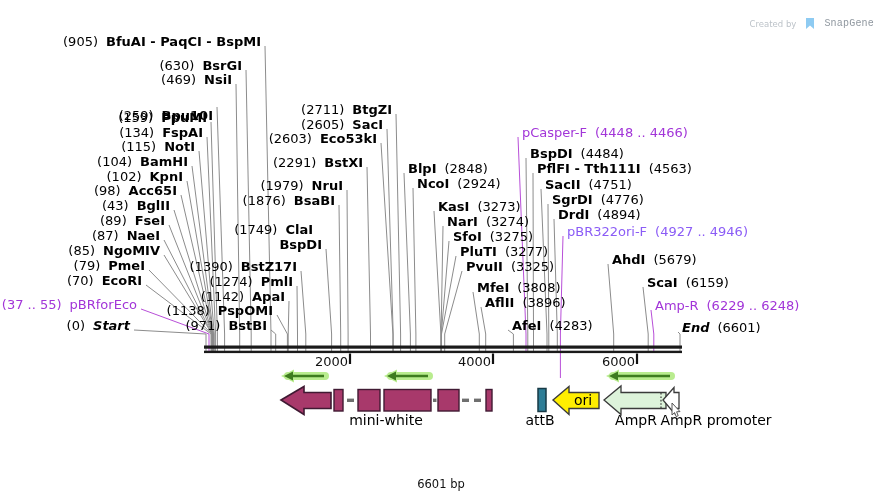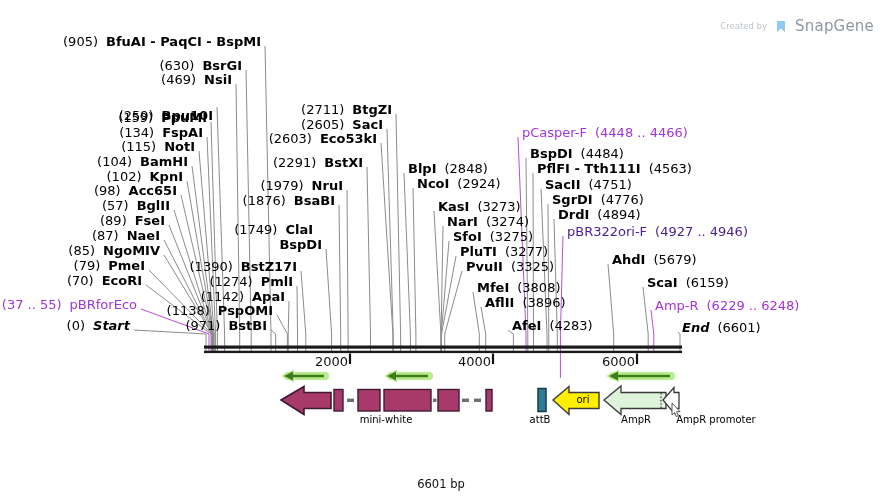--- a/index.html
+++ b/index.html
@@ -8,28 +8,28 @@
   #map-svg{position:absolute;left:0;top:0;}
   #labels{position:absolute;left:0;top:0;width:883px;height:501px;pointer-events:none;}
   .site-label{position:absolute;white-space:nowrap;font-size:13px;line-height:14px;color:#000;pointer-events:auto;}
   .site-label.r{text-align:right;}
   .site-label .nm{font-weight:bold;}
   .site-label .ps{font-weight:normal;}
   .site-label.primer .nm,.site-label.primer .ps{font-weight:normal;}
   .site-label.terminus .nm{font-style:italic;}
   .gap{display:inline-block;width:8px;}
   .tick-label{position:absolute;font-size:13px;color:#111;pointer-events:none;}
-  .feature-label{position:absolute;font-size:10px;line-height:16px;text-align:center;color:#000;}
+  .feature-label{position:absolute;font-size:14px;line-height:16px;text-align:center;color:#000;}
   #title-name{position:absolute;left:341px;top:458px;width:200px;text-align:center;
               font-size:17px;font-weight:bold;color:#000;}
   #title-length{position:absolute;left:341px;top:477px;width:200px;text-align:center;
                 font-size:11.5px;color:#111;}
   #credit{position:absolute;right:9px;top:17px;display:flex;align-items:center;gap:9px;justify-content:center;}
   #credit .prefix{font-size:8.5px;color:#bdc3c9;}
-  #credit .brand{font-size:15px;color:#8f979f;font-weight:500;letter-spacing:.2px;}
+  #credit .brand{font-size:10px;color:#8f979f;font-weight:500;letter-spacing:.2px;font-family:Liberation Mono, monospace;}
 </style>
 </head>
 <body>
 
 <div id="canvas">
   <svg id="map-svg" width="883" height="501">
     <g id="leader-lines">
         <polyline points="265,46 271,334 271,351.5" fill="none" stroke="#8c8c8c" stroke-width="1"></polyline>
         <polyline points="246,70 251.2,334 251.2,351.5" fill="none" stroke="#8c8c8c" stroke-width="1"></polyline>
         <polyline points="236,84 239.7,334 239.7,351.5" fill="none" stroke="#8c8c8c" stroke-width="1"></polyline>
@@ -132,21 +132,21 @@
       <div class="site-label enzyme r" style="right: 622px; top: 35px;"><span class="ps">(905)</span><span class="gap"></span><span class="nm">BfuAI - PaqCI - BspMI</span></div>
       <div class="site-label enzyme r" style="right: 641px; top: 59px;"><span class="ps">(630)</span><span class="gap"></span><span class="nm">BsrGI</span></div>
       <div class="site-label enzyme r" style="right: 651px; top: 73px;"><span class="ps">(469)</span><span class="gap"></span><span class="nm">NsiI</span></div>
       <div class="site-label enzyme r" style="right: 670px; top: 109px;"><span class="ps">(259)</span><span class="gap"></span><span class="nm">Bpu10I</span></div>
       <div class="site-label enzyme r" style="right: 676px; top: 111px;"><span class="ps">(159)</span><span class="gap"></span><span class="nm">PpuMI</span></div>
       <div class="site-label enzyme r" style="right: 680px; top: 126px; text-align: right;"><span class="ps">(134)</span><span class="gap"></span><span class="nm">FspAI</span></div>
       <div class="site-label enzyme r" style="right: 688px; top: 140px;"><span class="ps">(115)</span><span class="gap"></span><span class="nm">NotI</span></div>
       <div class="site-label enzyme r" style="right: 695px; top: 155px;"><span class="ps">(104)</span><span class="gap"></span><span class="nm">BamHI</span></div>
       <div class="site-label enzyme r" style="right: 700px; top: 170px;"><span class="ps">(102)</span><span class="gap"></span><span class="nm">KpnI</span></div>
       <div class="site-label enzyme r" style="right: 706px; top: 184px;"><span class="ps">(98)</span><span class="gap"></span><span class="nm">Acc65I</span></div>
-      <div class="site-label enzyme r" style="right: 713px; top: 199px;"><span class="ps">(57)</span><span class="gap"></span><span class="nm">BglII</span></div>
+      <div class="site-label enzyme r" style="right: 713px; top: 199px;"><span class="ps">(43)</span><span class="gap"></span><span class="nm">BglII</span></div>
       <div class="site-label enzyme r" style="right: 718px; top: 214px;"><span class="ps">(89)</span><span class="gap"></span><span class="nm">FseI</span></div>
       <div class="site-label enzyme r" style="right: 723px; top: 229px;"><span class="ps">(87)</span><span class="gap"></span><span class="nm">NaeI</span></div>
       <div class="site-label enzyme r" style="right: 723px; top: 244px;"><span class="ps">(85)</span><span class="gap"></span><span class="nm">NgoMIV</span></div>
       <div class="site-label enzyme r" style="right: 738px; top: 259px;"><span class="ps">(79)</span><span class="gap"></span><span class="nm">PmeI</span></div>
       <div class="site-label enzyme r" style="right: 741px; top: 274px;"><span class="ps">(70)</span><span class="gap"></span><span class="nm">EcoRI</span></div>
       <div class="site-label primer r" style="right: 746px; top: 298px; color: rgb(162, 53, 216);"><span class="ps">(37 .. 55)</span><span class="gap"></span><span class="nm">pBRforEco</span></div>
       <div class="site-label terminus r" style="right: 753px; top: 319px;"><span class="ps">(0)</span><span class="gap"></span><span class="nm">Start</span></div>
       <div class="site-label enzyme r" style="right: 586px; top: 260px;"><span class="ps">(1390)</span><span class="gap"></span><span class="nm">BstZ17I</span></div>
       <div class="site-label enzyme r" style="right: 590px; top: 275px;"><span class="ps">(1274)</span><span class="gap"></span><span class="nm">PmlI</span></div>
       <div class="site-label enzyme r" style="right: 598px; top: 290px;"><span class="ps">(1142)</span><span class="gap"></span><span class="nm">ApaI</span></div>
@@ -169,21 +169,21 @@
       <div class="site-label enzyme l" style="left: 466px; top: 260px;"><span class="nm">PvuII</span><span class="gap"></span><span class="ps">(3325)</span></div>
       <div class="site-label enzyme l" style="left: 477px; top: 281px;"><span class="nm">MfeI</span><span class="gap"></span><span class="ps">(3808)</span></div>
       <div class="site-label enzyme l" style="left: 485px; top: 296px;"><span class="nm">AflII</span><span class="gap"></span><span class="ps">(3896)</span></div>
       <div class="site-label enzyme l" style="left: 512px; top: 319px;"><span class="nm">AfeI</span><span class="gap"></span><span class="ps">(4283)</span></div>
       <div class="site-label primer l" style="left: 522px; top: 126px; color: rgb(162, 53, 216);"><span class="nm">pCasper-F</span><span class="gap"></span><span class="ps">(4448 .. 4466)</span></div>
       <div class="site-label enzyme l" style="left: 530px; top: 147px;"><span class="nm">BspDI</span><span class="gap"></span><span class="ps">(4484)</span></div>
       <div class="site-label enzyme l" style="left: 537px; top: 162px;"><span class="nm">PflFI - Tth111I</span><span class="gap"></span><span class="ps">(4563)</span></div>
       <div class="site-label enzyme l" style="left: 545px; top: 178px;"><span class="nm">SacII</span><span class="gap"></span><span class="ps">(4751)</span></div>
       <div class="site-label enzyme l" style="left: 552px; top: 193px;"><span class="nm">SgrDI</span><span class="gap"></span><span class="ps">(4776)</span></div>
       <div class="site-label enzyme l" style="left: 558px; top: 208px;"><span class="nm">DrdI</span><span class="gap"></span><span class="ps">(4894)</span></div>
-      <div class="site-label primer l" style="left: 567px; top: 225px; color: #4c1d95;"><span class="nm">pBR322ori-F</span><span class="gap"></span><span class="ps">(4927 .. 4946)</span></div>
+      <div class="site-label primer l" style="left: 567px; top: 225px; color: #8b5cf6;"><span class="nm">pBR322ori-F</span><span class="gap"></span><span class="ps">(4927 .. 4946)</span></div>
       <div class="site-label enzyme l" style="left: 612px; top: 253px;"><span class="nm">AhdI</span><span class="gap"></span><span class="ps">(5679)</span></div>
       <div class="site-label enzyme l" style="left: 647px; top: 276px;"><span class="nm">ScaI</span><span class="gap"></span><span class="ps">(6159)</span></div>
       <div class="site-label primer l" style="left: 655px; top: 299px; color: rgb(162, 53, 216);"><span class="nm">Amp-R</span><span class="gap"></span><span class="ps">(6229 .. 6248)</span></div>
       <div class="site-label terminus l" style="left: 682px; top: 321px;"><span class="nm">End</span><span class="gap"></span><span class="ps">(6601)</span></div>
     </div>
 
   <div class="feature-label" style="left:326px;top:412px;width:120px">mini-white</div>
   <div class="feature-label" style="left:510px;top:412px;width:60px">attB</div>
   <div class="feature-label" style="left:567px;top:392px;width:32px">ori</div>
   <div class="feature-label" style="left:606px;top:412px;width:60px">AmpR</div>

